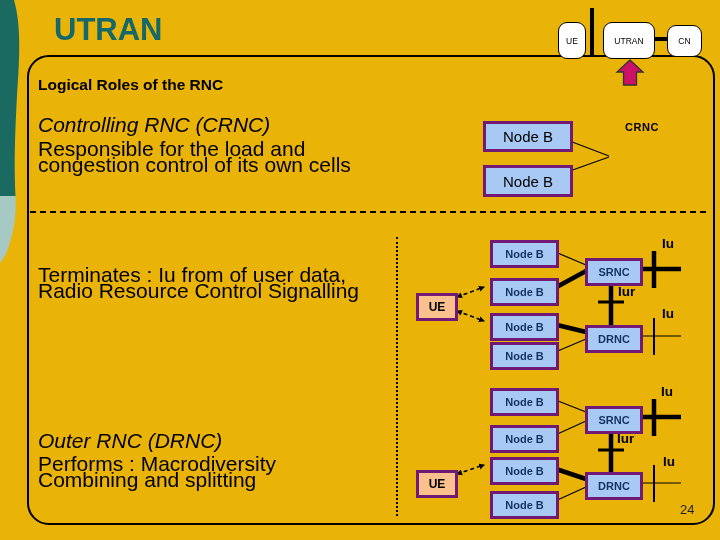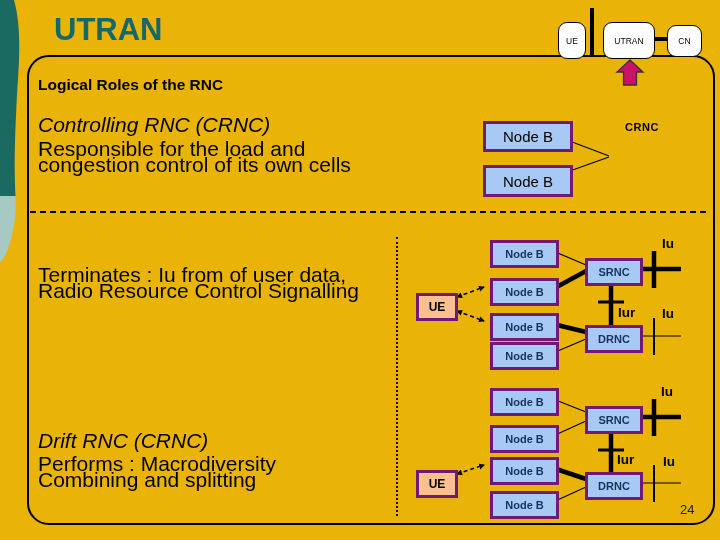--- a/index.html
+++ b/index.html
@@ -26,21 +26,21 @@
   
   .dbox{position:absolute;background:#A8C9F4;border:3px solid #701a75;display:flex;
         align-items:center;justify-content:center;z-index:5;text-align:right;}
   .dbox.big{font-size:15px;}
   .dbox.rnc{font-size:18px;}
   .dbox.small{font-size:11px;font-weight:bold;color:#14335C;}
   .dbox.ue{background:#FAC08D;font-size:12px;font-weight:bold;color:#000;}
   .dlabel{position:absolute;font-weight:bold;z-index:5;}
   .crnc-lab{left:616px;top:121px;width:52px;text-align:center;font-size:11px;letter-spacing:.5px;color:#000;}
   .iu-lab{font-size:13.5px;}
-  .iur-lab{font-size:13.5px;margin-top:21px;}
+  .iur-lab{font-size:13.5px;}
   .page-num{position:absolute;left:680px;top:502px;font-size:13px;color:#222;z-index:5;}
 </style>
 </head>
 <body>
 
 <div class="slide">
 
   <svg class="overlay decor" width="720" height="540">
     <path d="M0,0 L14,0 C21,25 20,55 17,95 C15,135 14,160 15.5,196 L0,196 Z" fill="#1A6A62"></path>
     <path d="M0,196 L15.5,196 C16.5,215 14,233 6,254 L0,263 Z" fill="#A6CAC3"></path>
@@ -97,21 +97,21 @@
   <div class="navbox nav-ue">UE</div>
   <div class="navbox nav-utran">UTRAN</div>
   <div class="navbox nav-cn">CN</div>
 
   <div class="sec-head" style="top:113px">Controlling RNC (CRNC)</div>
   <div class="sec-body" style="top:141px">Responsible for the load and
 congestion control of its own cells</div>
   <div class="h-dash"></div>
   <div class="sec-body" style="top:267px">Terminates : Iu from of user data,
 Radio Resource Control Signalling</div>
-  <div class="sec-head" style="top:429px">Drift RNC (CRNC)</div>
+  <div class="sec-head" style="top:429px">Outer RNC (DRNC)</div>
   <div class="sec-body" style="top:456px">Performs : Macrodiversity
 Combining and splitting</div>
   <div class="v-dot"></div>
 
   <div class="dbox big" style="left:483px;top:121px;width:84px;height:25px">Node B</div>
   <div class="dbox big" style="left:483px;top:165px;width:84px;height:26px">Node B</div>
   <div class="dlabel crnc-lab">CRNC</div>
 
   <div class="dbox ue" style="left:416px;top:293px;width:36px;height:22px">UE</div>
   <div class="dbox small" style="left:490px;top:240px;width:63px;height:22px">Node B</div>

